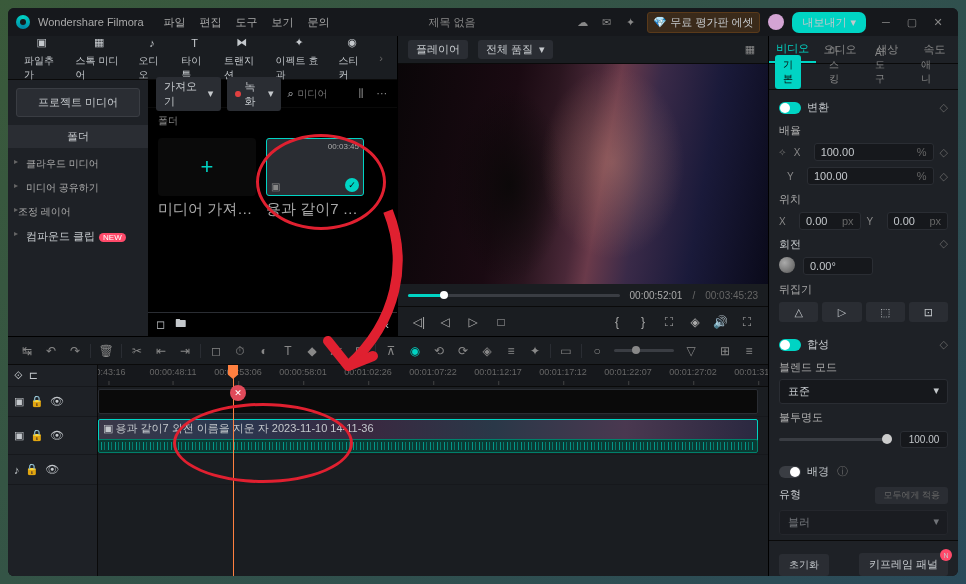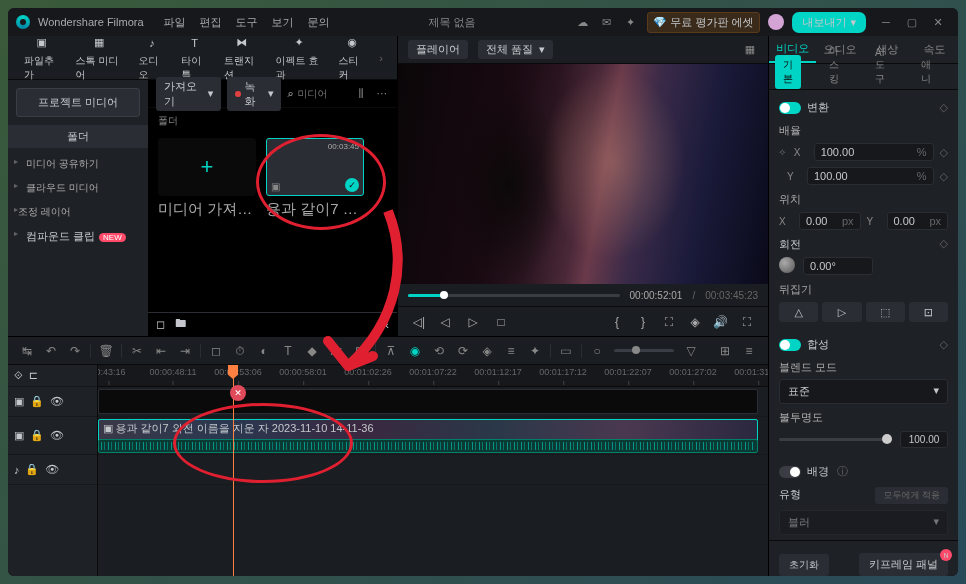--- a/index.html
+++ b/index.html
@@ -209,22 +209,22 @@
                 <div class="ti">◉</div>
                 <span>스티커</span>
               </div>
             <div class="chev">›</div>
           </div>
           <div class="lib-row">
             <div class="lib-side">
               <div class="lib-btn">프로젝트 미디어</div>
               <div class="folder-head">폴더</div>
               <div class="lib-items">
+                <div class="lib-item">클라우드 미디어</div>
                 <div class="lib-item">미디어 공유하기</div>
-                <div class="lib-item">클라우드 미디어</div>
                 <div class="lib-item" style="padding-left:10px">조정 레이어</div>
                 <div class="lib-item"><span>컴파운드 클립</span><span class="badge-new">NEW</span></div>
               </div>
             </div>
             <div class="lib-main">
               <div class="lib-toolbar">
                 <div class="pill">
                     <span>가져오기</span>
                     <span>▾</span>
                   </div>

